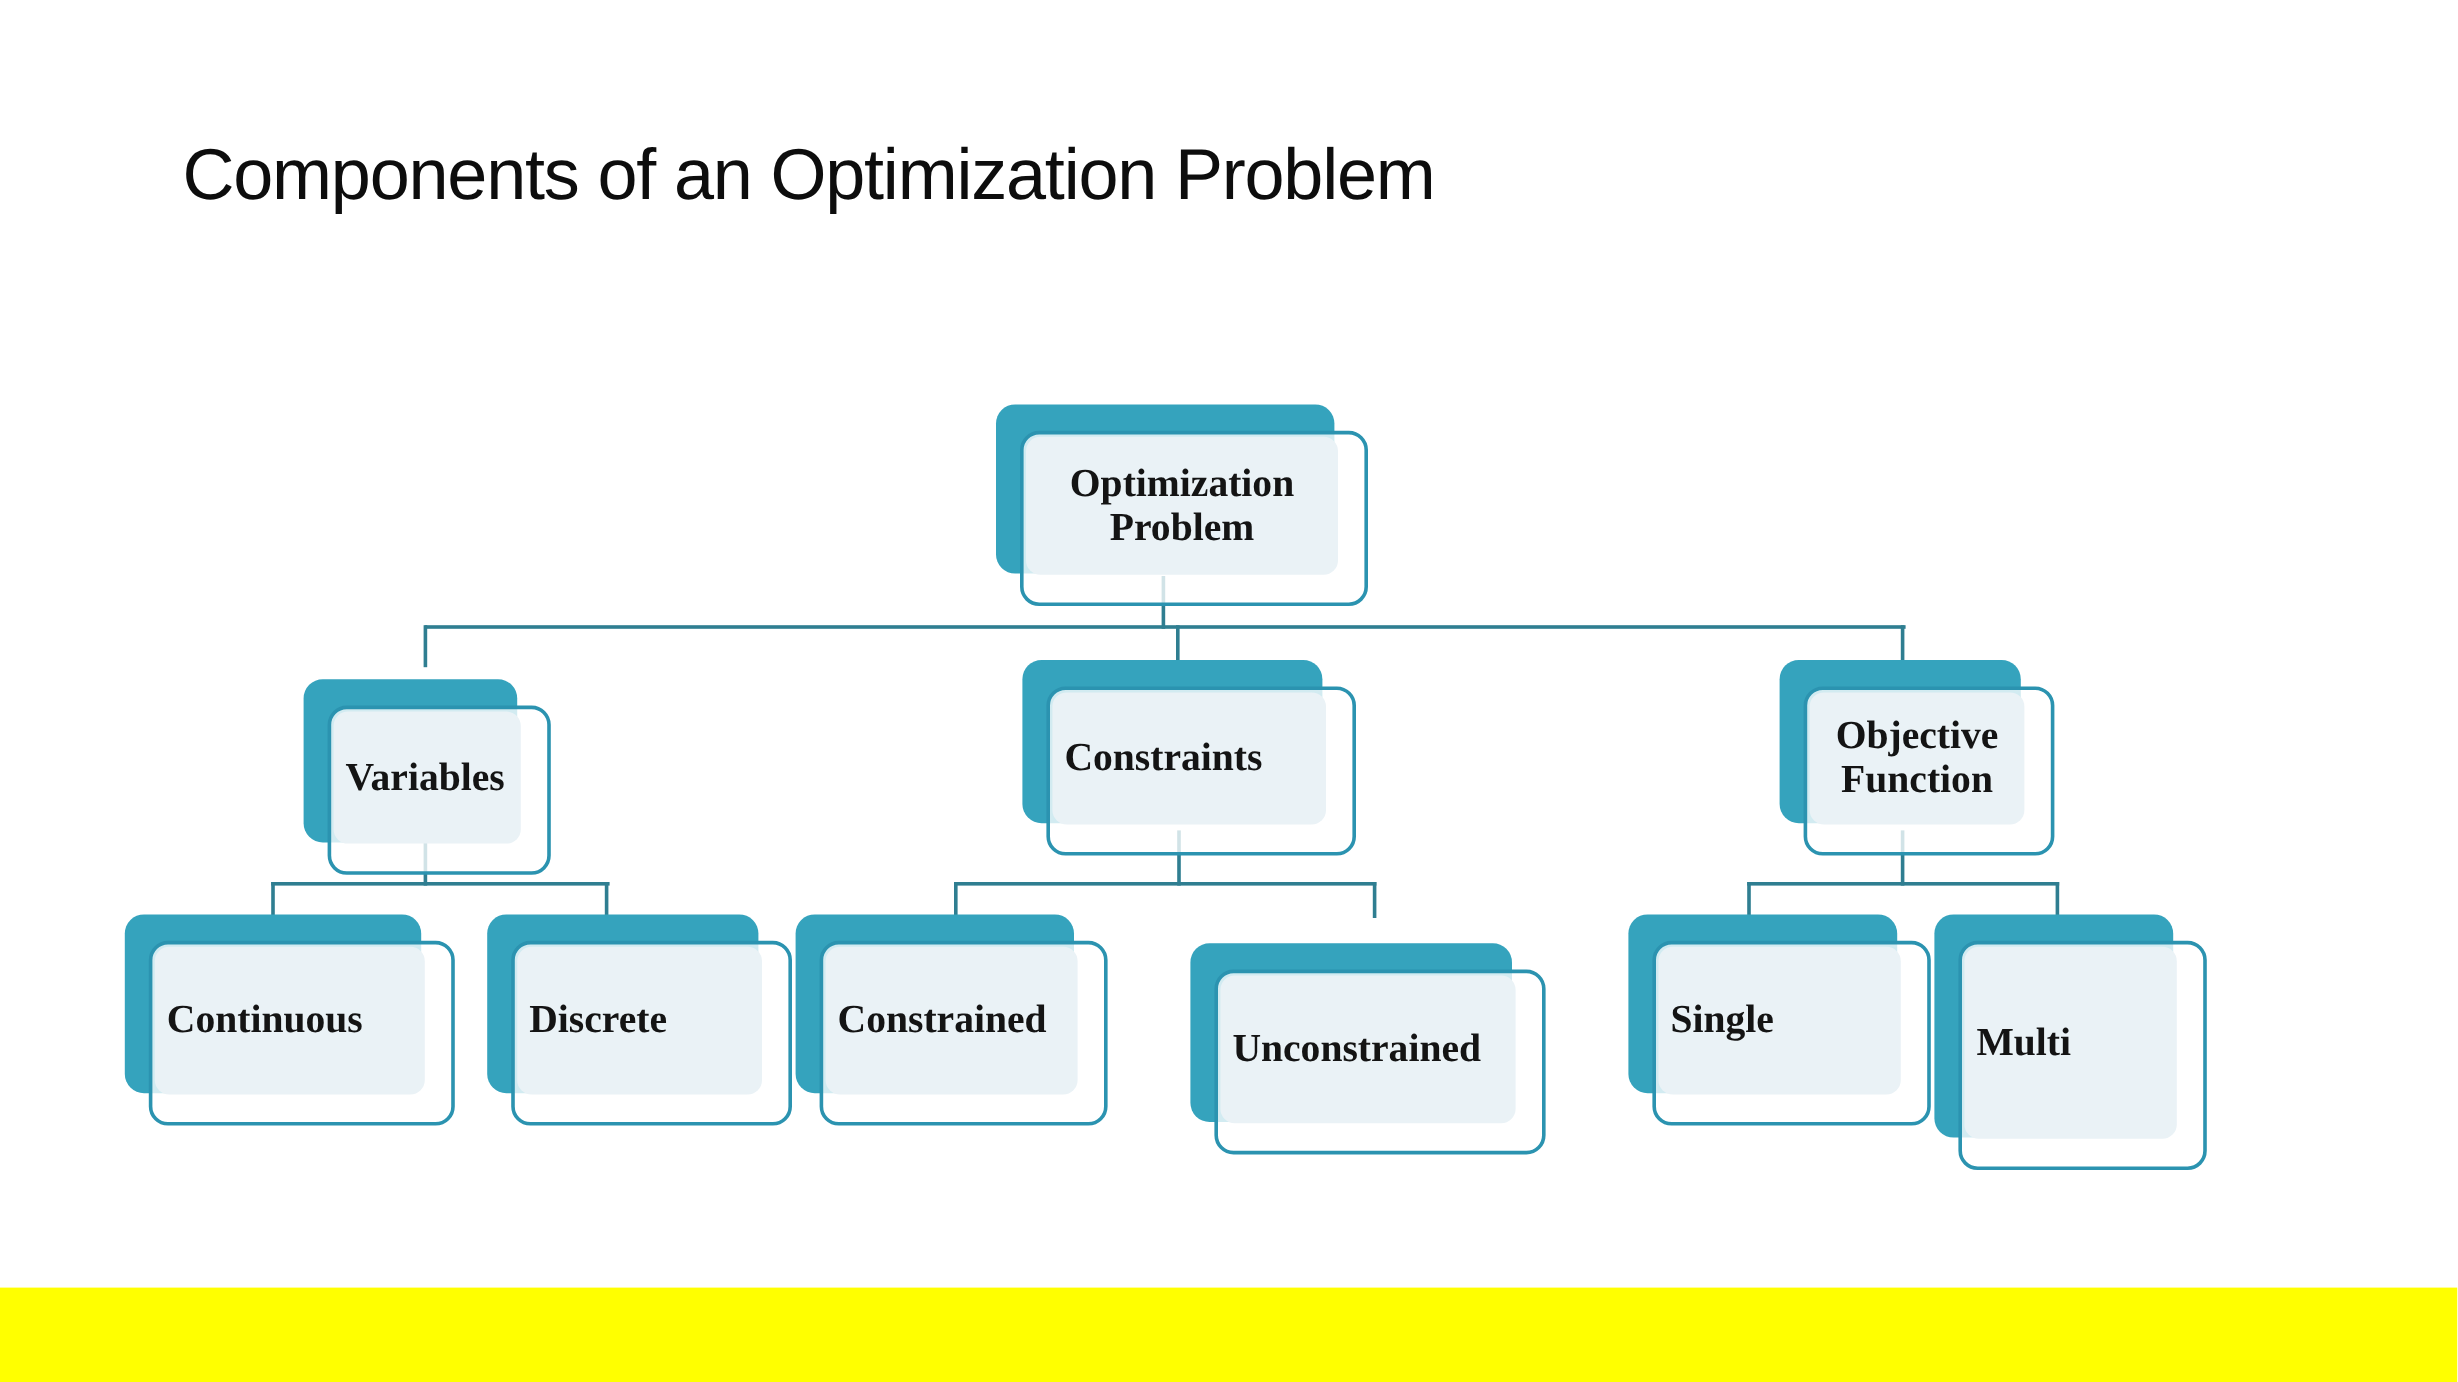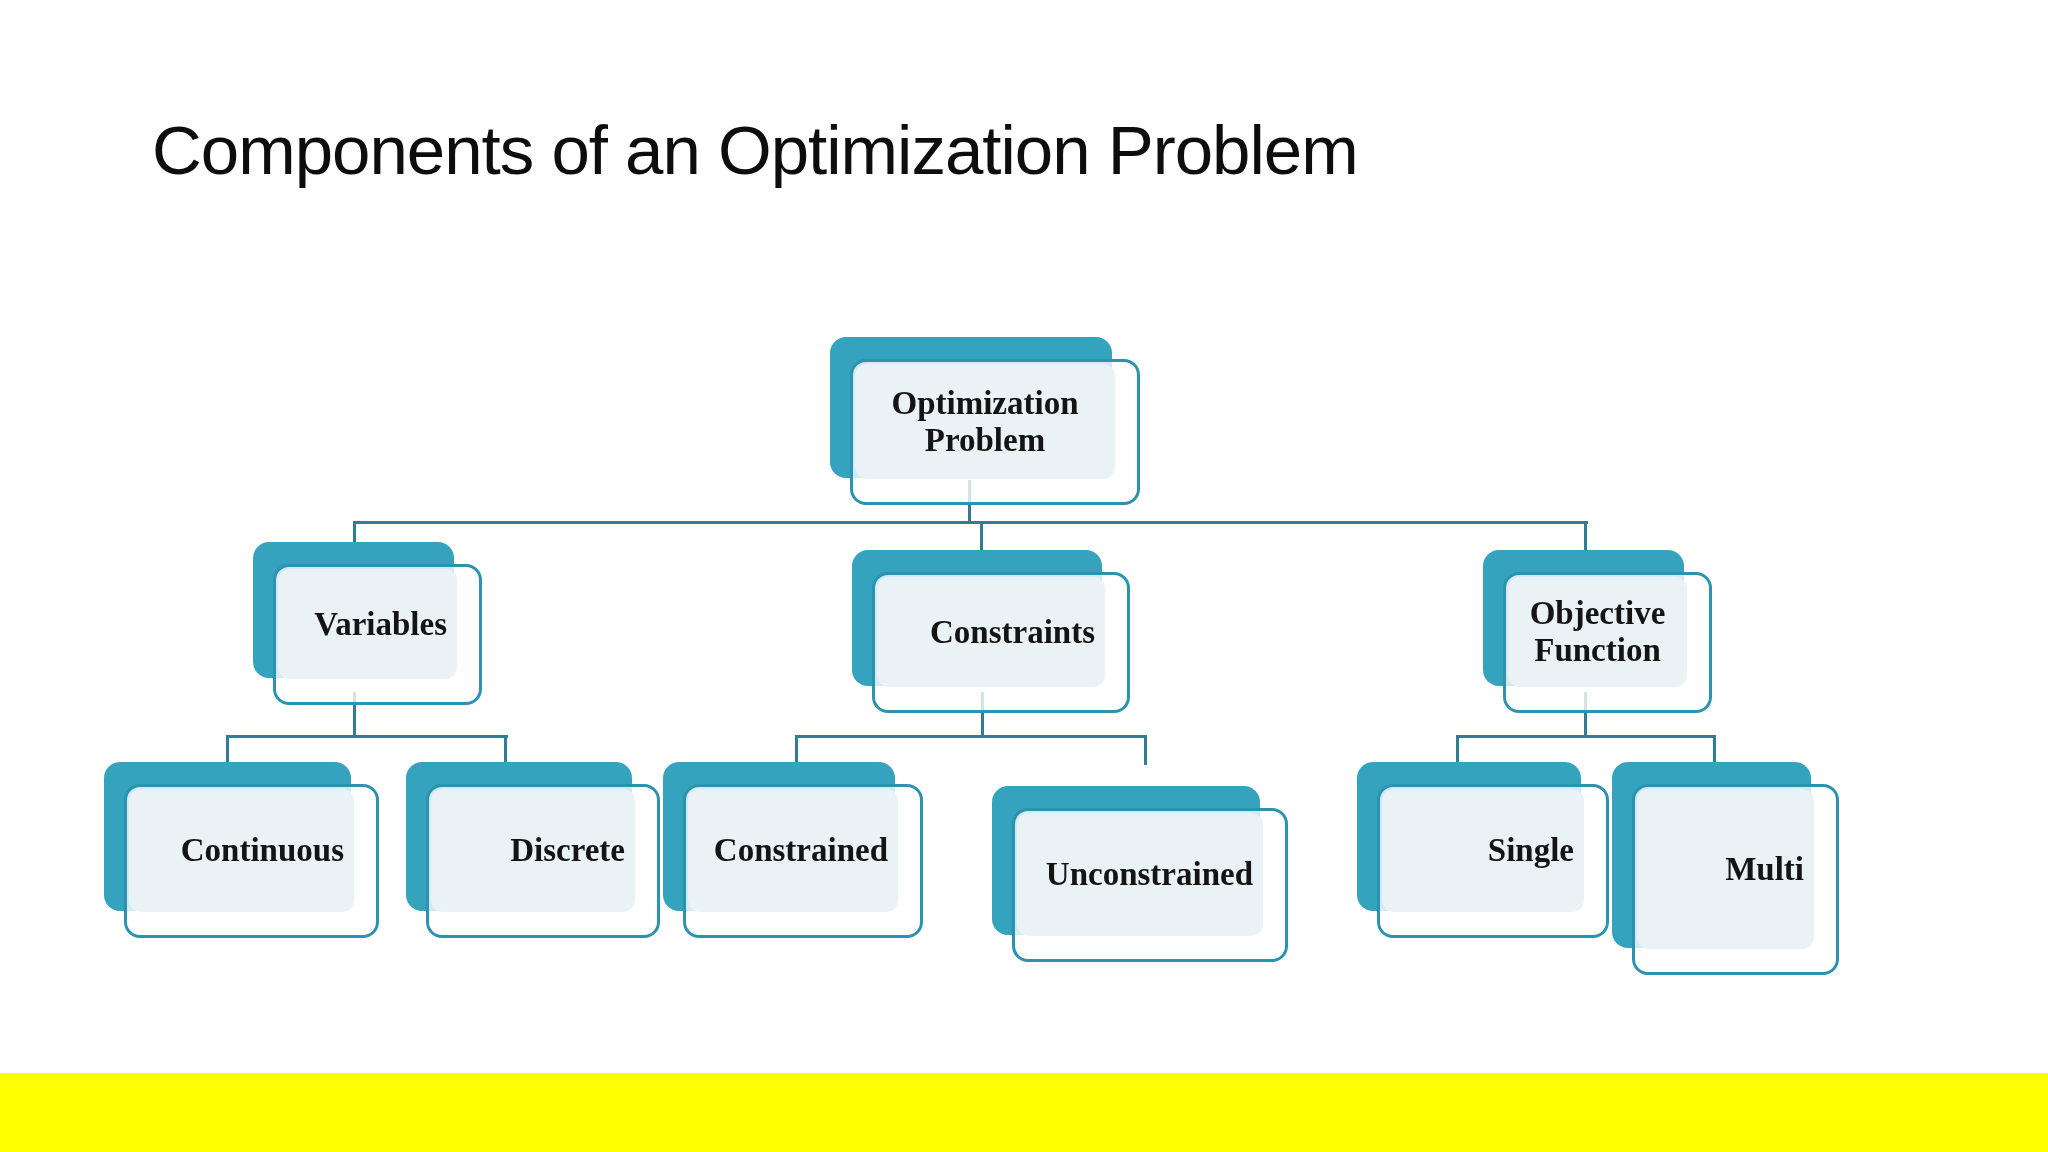--- a/index.html
+++ b/index.html
@@ -17,21 +17,21 @@
     width:2048px;height:1152px;
     background:#ffffff;
     overflow:hidden;
     font-family:"Liberation Sans","DejaVu Sans",sans-serif;
   }
   .title{
     position:absolute;
     left:152px;top:116px;
     margin:0;
     font-family:"Liberation Sans","DejaVu Sans",sans-serif;
-    font-size:69px;
+    font-size:60px;
     font-weight:400;
     line-height:1;
     letter-spacing:-1px;
     color:var(--title-text);
     white-space:nowrap;
   }
   .line{
     position:absolute;
     background:var(--connector);
     z-index:1;
@@ -55,21 +55,21 @@
     border-radius:16px;
     background:rgba(255,255,255,0.78);
   }
   .node .inner{
     position:absolute;
     top:2px;left:2px;right:22px;bottom:23px;
     background:var(--node-inner);
     border-radius:12px;
     display:flex;
     align-items:center;
-    justify-content:flex-end;
+    justify-content:flex-start;
     text-align:center;
   }
   .node .label{
     font-family:"Liberation Serif","DejaVu Serif",serif;
     font-weight:700;
     font-size:33px;
     line-height:1.12;
     color:var(--label-text);
     padding:0 10px;
   }
@@ -111,21 +111,21 @@
 
   <div class="node" style="left:850px;top:359px;width:290px;height:146px">
     <div class="back"></div>
     <div class="front">
       <div class="inner">
         <span class="label">Optimization Problem</span>
       </div>
     </div>
   </div>
 
-  <div class="node" style="left:273px;top:564px;width:209px;height:141px">
+  <div class="node" style="left:273px;top:588px;width:186px;height:141px">
     <div class="back"></div>
     <div class="front">
       <div class="inner">
         <span class="label">Variables</span>
       </div>
     </div>
   </div>
 
   <div class="node" style="left:872px;top:572px;width:258px;height:141px">
     <div class="back"></div>

